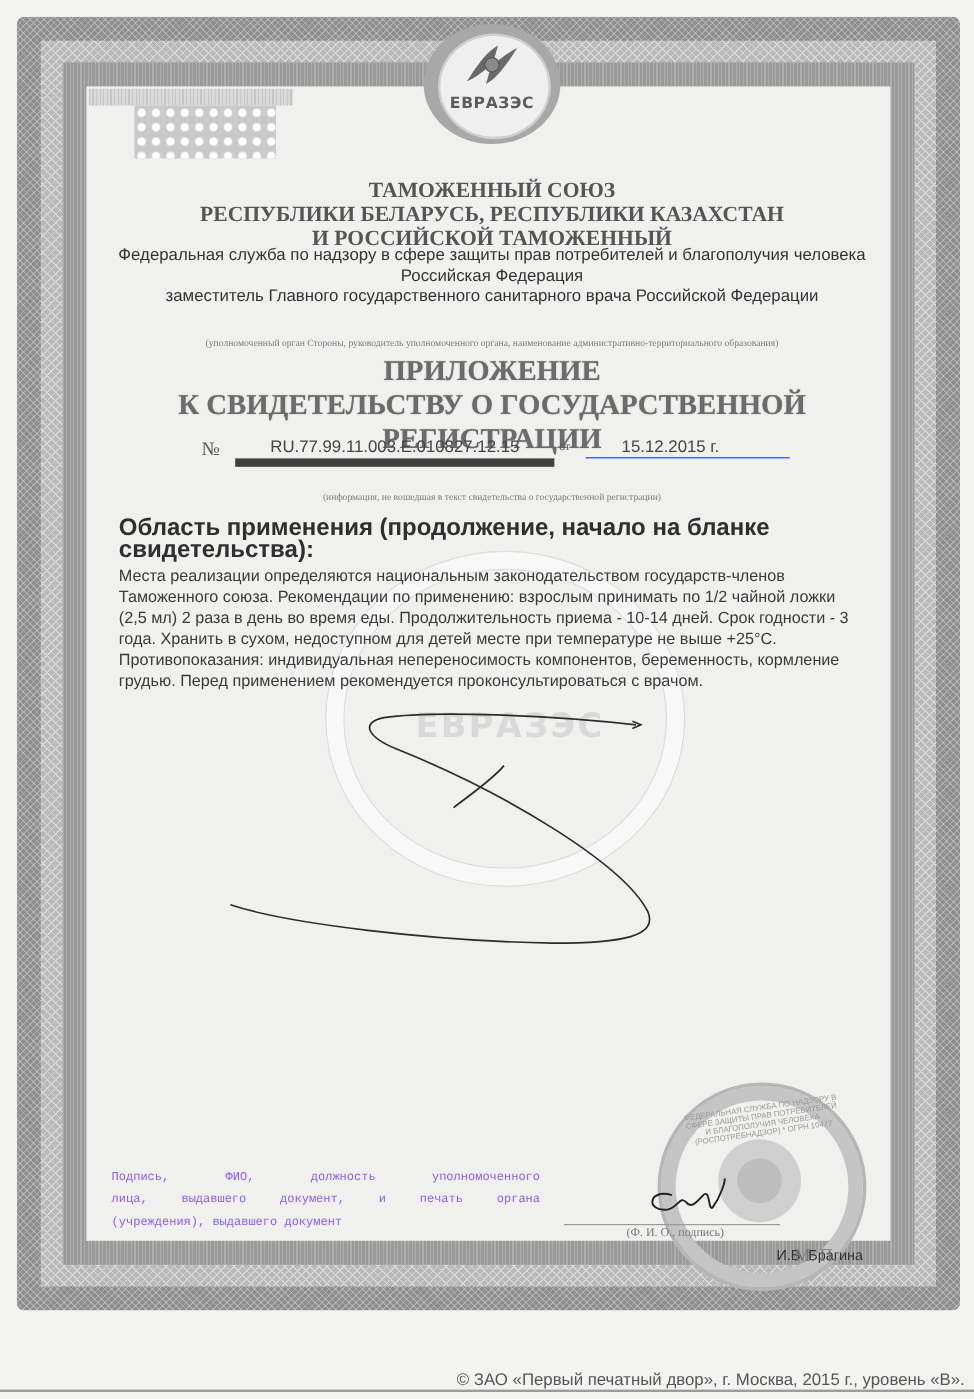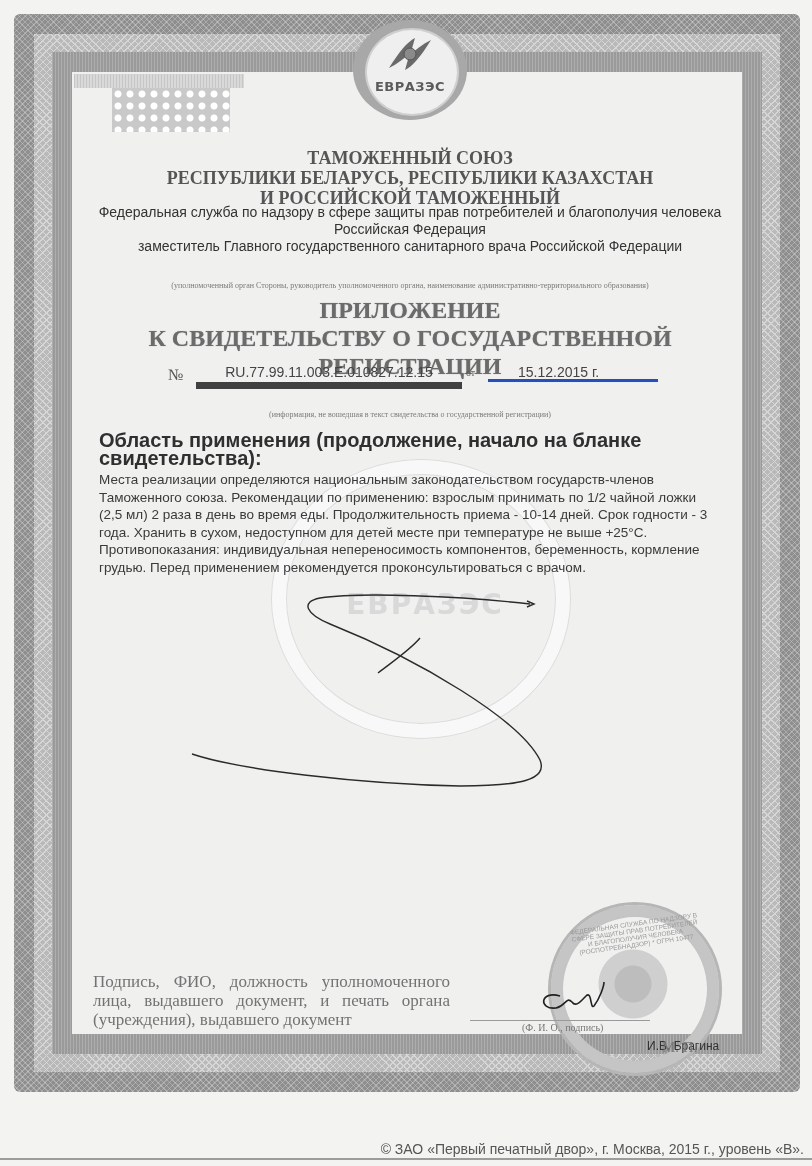--- a/index.html
+++ b/index.html
@@ -110,37 +110,37 @@
     .reg-line .num-field {
       position: absolute; left: 28px; top: 0; width: 266px; height: 18px;
       border-bottom: 7px solid #404040; text-align: center;
     }
     .reg-line .ot {
       position: absolute; left: 298px; top: 3px; font-family: "Liberation Serif", serif;
       font-size: 10px; color: #555;
     }
     .reg-line .date-field {
       position: absolute; left: 320px; top: 0; width: 170px; height: 18px;
-      border-bottom: 3px solid #1d4ed8; text-align: left; padding-left: 30px; box-sizing: border-box;
+      border-bottom: 1px solid #1d4ed8; text-align: left; padding-left: 30px; box-sizing: border-box;
     }
     .hint-2 { top: 410px; }
 
     .scope {
       position: absolute; left: 99px; top: 432px; width: 630px;
       font-size: 13.5px; line-height: 17.5px; color: #3a3a3a;
     }
     .scope-heading { font-weight: bold; margin-bottom: 4px; color: #2f2f2f; font-size: 20px; }
     .scope-body { white-space: pre-line; }
 
     .sig-stroke { position: absolute; left: 0; top: 0; pointer-events: none; }
 
     .sign-caption {
       position: absolute; left: 93px; top: 972px; width: 357px;
-      font-family: Liberation Serif, serif; font-size: 17px; line-height: 19px;
-      color: #737373; text-align: justify; text-align-last: justify;
+      font-family: Liberation Mono, monospace; font-size: 10px; line-height: 19px;
+      color: #8b5cf6; text-align: justify; text-align-last: justify;
     }
     .sign-caption .last { text-align-last: left; }
 
     .stamp {
       position: absolute; left: 548px; top: 902px; width: 168px; height: 168px;
       border-radius: 50%;
       border: 3px solid #b6b6b6;
       box-shadow: inset 0 0 0 10px rgba(200,200,200,0.35), inset 0 0 0 12px #c4c4c4;
     }
     .stamp-eagle {

